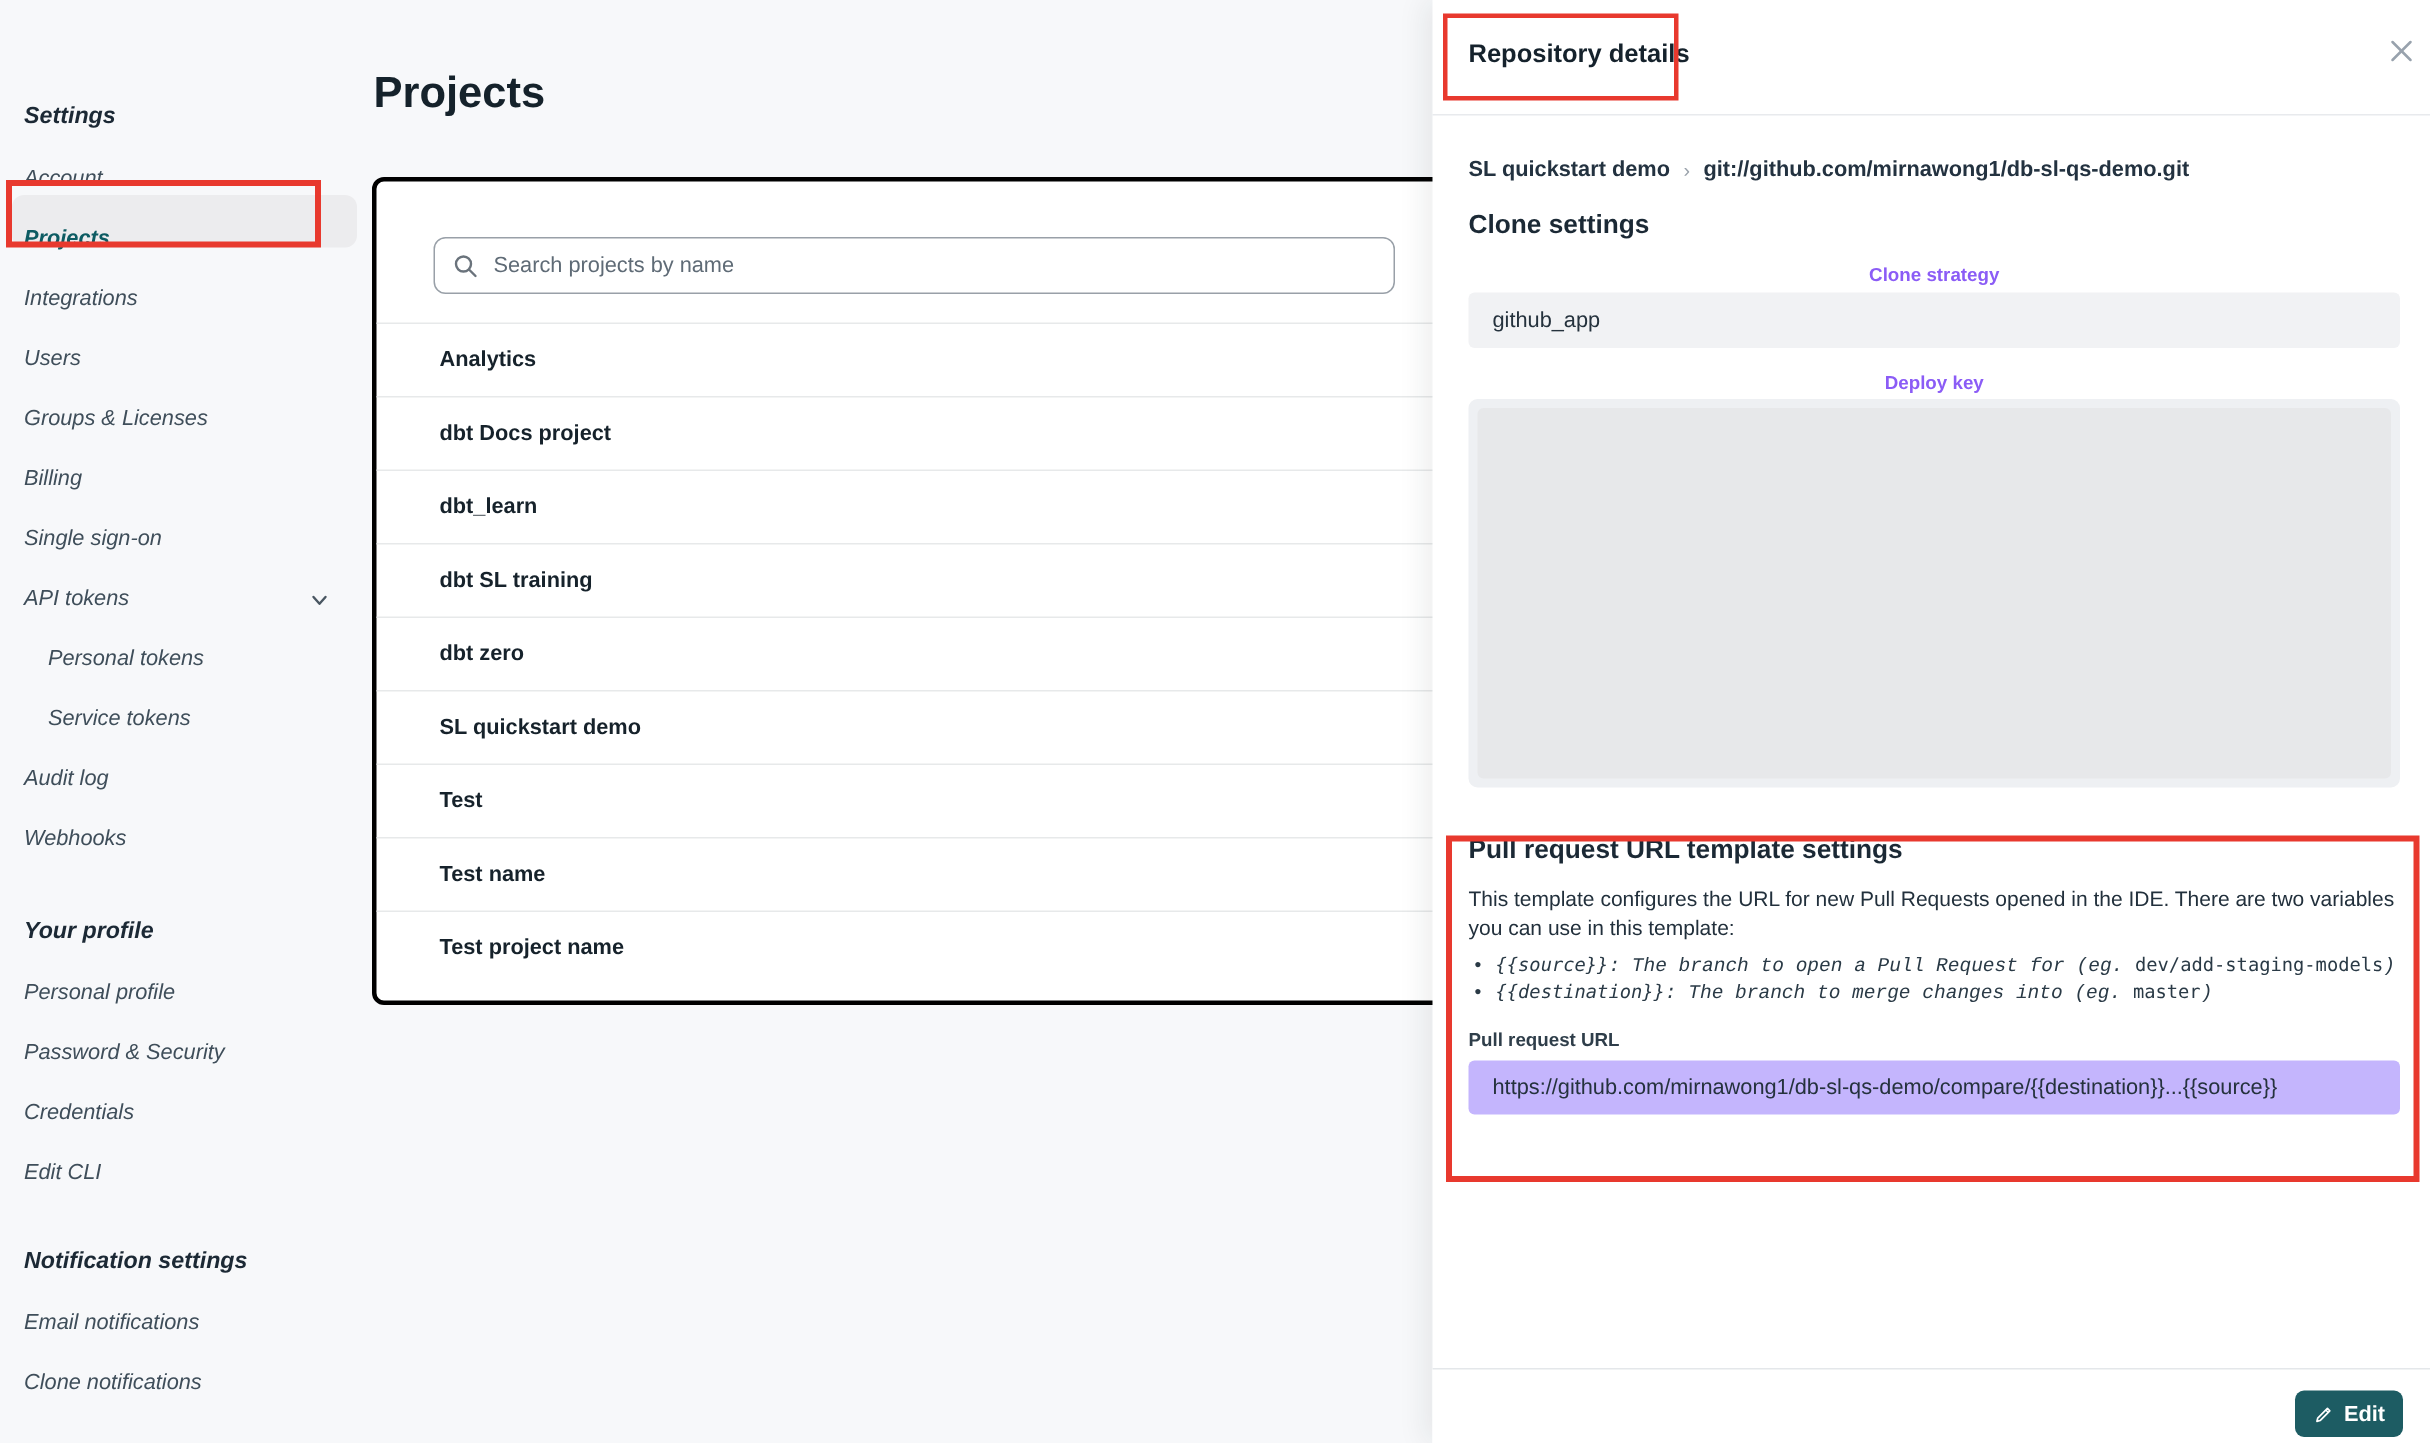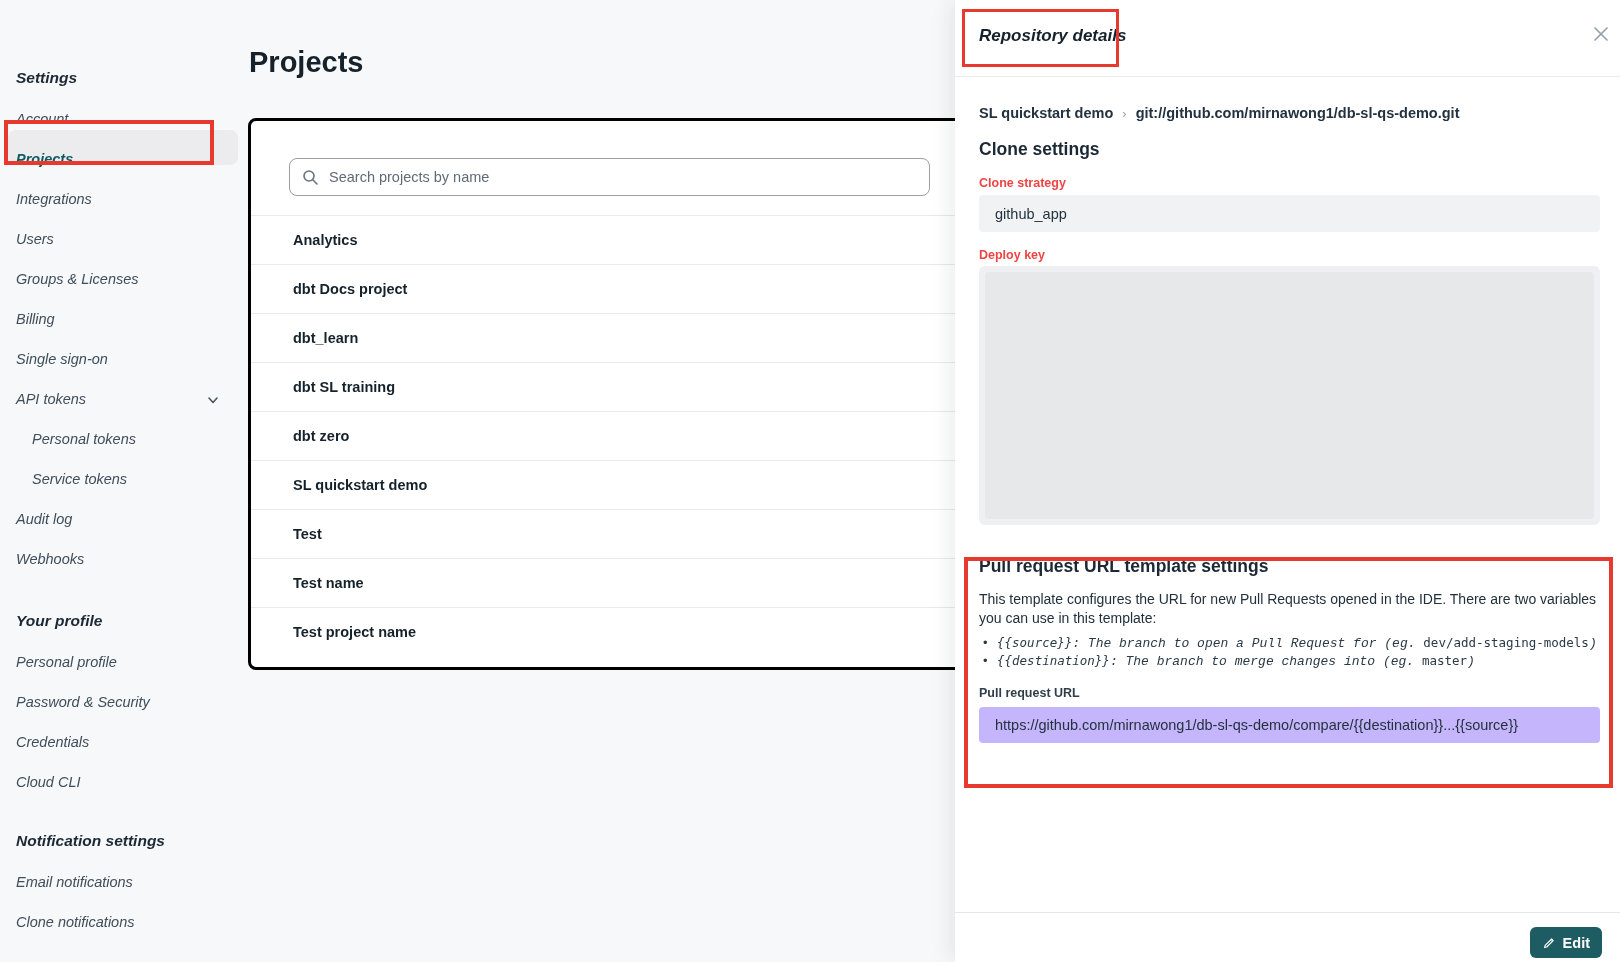--- a/index.html
+++ b/index.html
@@ -59,31 +59,31 @@
   }
 
   
   .panel {
     position:absolute; left:955px; top:0; width:665px; height:962px;
     background:#fff; box-shadow:-6px 0 18px rgba(23,36,44,.08); z-index:10;
   }
   .panel-header { position:relative; height:77px; border-bottom:1px solid #e8eaed; }
   .panel-title {
     position:absolute; left:24px; top:26px;
-    font-size:17px; font-weight:700; color:#15222c;font-style:italic;
+    font-size:17px; font-weight:700; color:#15222c;
   }
   .close-btn { position:absolute; right:9px; top:24px; width:20px; height:20px; }
   .panel-body { position:absolute; top:77px; left:24px; right:20px; }
 
   .crumbs { margin-top:28px; display:flex; align-items:center; font-size:14.5px; }
   .crumb-strong { font-weight:700; color:#233240; }
   .crumb-sep { color:#9aa2ab; padding:0 9px; font-size:13px; }
 
   .h2 { margin-top:18px; font-size:17.5px; font-weight:700; color:#1b2935; }
-  .field-label { margin-top:16px; font-size:12.5px; font-weight:700; color:#ef4444; }
+  .field-label { margin-top:16px; font-size:12.5px; font-weight:700; color:#8b5cf6;text-align:center; }
   .field {
     margin-top:5px; height:37px; background:#f1f2f4; border-radius:4px;
     display:flex; align-items:center; padding:0 16px;
     font-size:14.5px; color:#25323d;
   }
   .deploy-outer {
     margin-top:4px; height:259px; background:#eef0f3; border-radius:6px; padding:6px;
   }
   .deploy-inner { width:100%; height:100%; background:#e7e8ea; border-radius:4px; }
 
@@ -169,21 +169,21 @@
   <div class="side-item">
     <span class="label">Personal profile</span>
   </div>
   <div class="side-item">
     <span class="label">Password &amp; Security</span>
   </div>
   <div class="side-item">
     <span class="label">Credentials</span>
   </div>
   <div class="side-item">
-    <span class="label">Cloud CLI</span>
+    <span class="label">Edit CLI</span>
   </div>
 
   <div class="side-item side-head gap-before-sm">
     <span class="label">Notification settings</span>
   </div>
   <div class="side-item">
     <span class="label">Email notifications</span>
   </div>
   <div class="side-item">
     <span class="label">Clone notifications</span>

